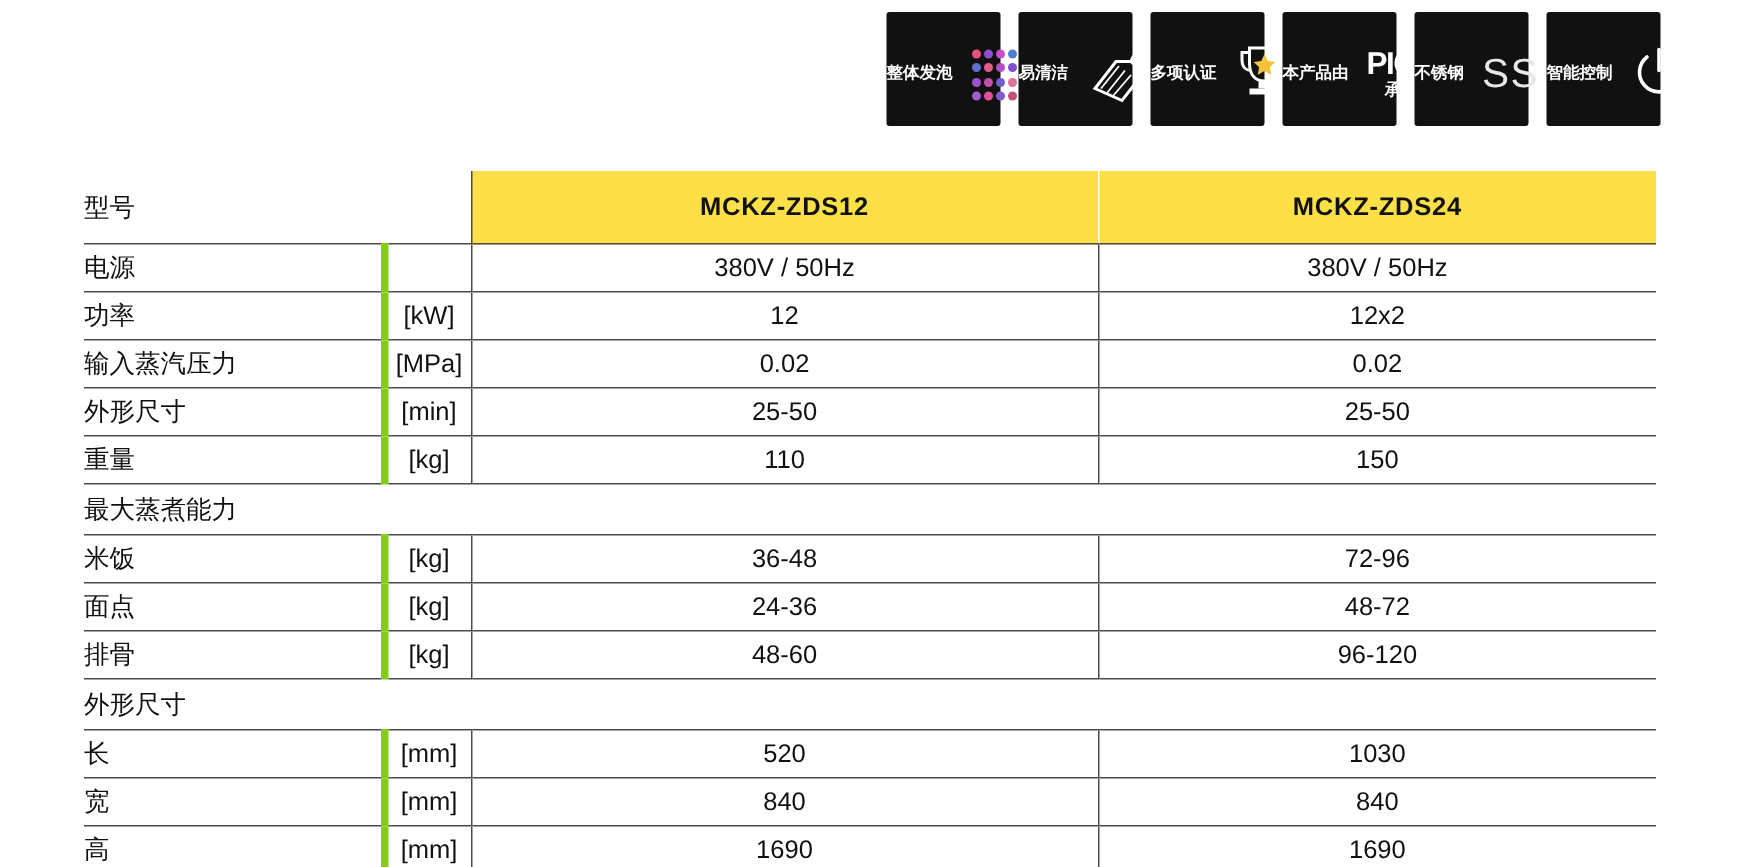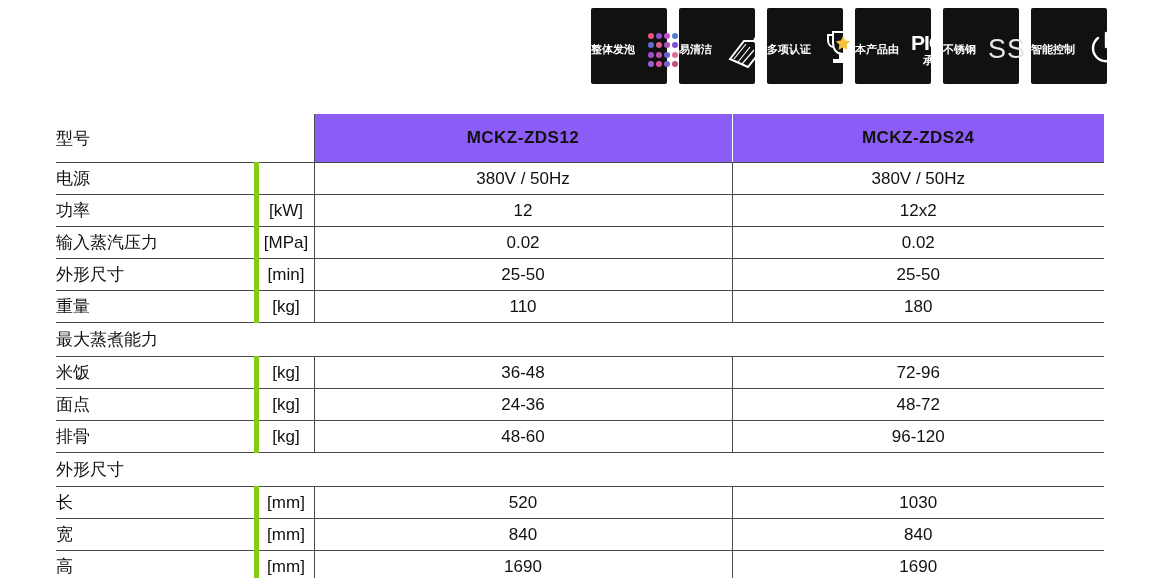--- a/index.html
+++ b/index.html
@@ -159,21 +159,21 @@
   tr.head td {
     height: 48px;
     border-bottom: 1px solid #4a4a4a;
   }
   td.head-label {
     padding-left: 6px;
     font-size: 18px;
     background: #ffffff;
   }
   td.model {
-    background: #8b5cf6;
+    background: #fde047;
     text-align: center;
     font-size: 23px;
     font-weight: 700;
     letter-spacing: 0.5px;
     border-left: 1px solid #ffffff;
   }
   td.model.first { border-left: 1px solid #4a4a4a; }
   tr.section td {
     height: 33px;
   }
@@ -325,21 +325,21 @@
         <tr>
           <td class="label">外形尺寸</td>
           <td class="unit">[min]</td>
           <td class="val">25-50</td>
           <td class="val">25-50</td>
         </tr>
         <tr>
           <td class="label">重量</td>
           <td class="unit">[kg]</td>
           <td class="val">110</td>
-          <td class="val">180</td>
+          <td class="val">150</td>
         </tr>
 
         <tr class="section">
           <td class="section-label">最大蒸煮能力</td>
           <td class="blank-unit"></td>
           <td class="blank-val"></td>
           <td class="blank-val"></td>
         </tr>
 
         <tr>

